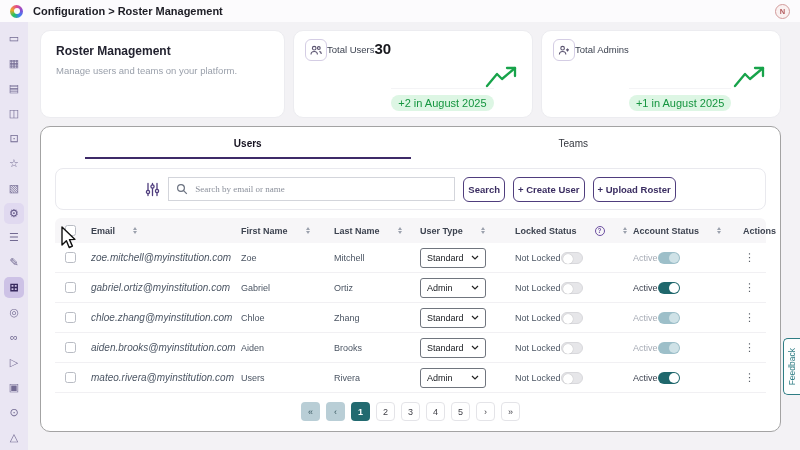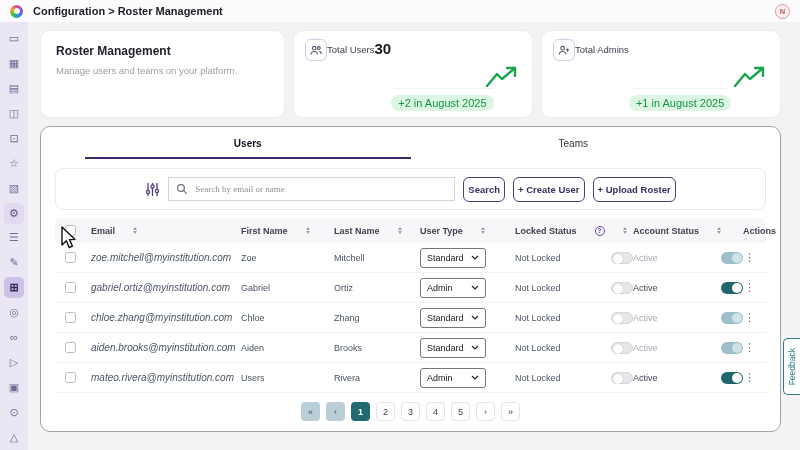--- a/index.html
+++ b/index.html
@@ -74,21 +74,21 @@
   .sort .up { border-bottom:3px solid #9ba1ad; }
   .sort .down { border-top:3px solid #9ba1ad; }
   .help { width:10px; height:10px; border:1px solid #6d4fa1; border-radius:50%; color:#6d4fa1;
           font-size:6.5px; display:flex; align-items:center; justify-content:center; }
   .trow { height:30px; border-bottom:1px solid #f1f0f3; font-size:9px; color:#4b5563; }
   .email { font-size:10px;font-style:italic; }
   .checkbox { width:11px; height:11px; border:1.2px solid #b9bcc4; border-radius:2.5px; background:#fff; display:inline-block; }
   .select { width:66px; height:20px; border:1px solid #70757e; border-radius:3px; background:#fff;
             display:flex; align-items:center; justify-content:space-between; padding:0 6px;
             font-size:9px; color:#15181d; }
-  .cell-flex { display:flex; align-items:center; gap:0;justify-content:space-between; }
+  .cell-flex { display:flex; align-items:center; gap:0; }
   .toggle { width:22px; height:12px; border-radius:7px; position:relative; display:inline-block; }
   .toggle .knob { width:10px; height:10px; border-radius:50%; position:absolute; top:1px; }
   .tg-off { background:#e6e6e9; border:1px solid #d8d8dc; }
   .tg-off .knob { left:1px; background:#fff; box-shadow:0 0 1px rgba(0,0,0,.3); }
   .tg-muted { background:#9dbfc9; }
   .tg-muted .knob { right:1px; background:#cfe2e7; }
   .tg-on { background:#1f676c; }
   .tg-on .knob { right:1px; background:#fff; }
   .acct-muted { color:#a6abb5; }
   .acct-on { color:#3c4250; }

